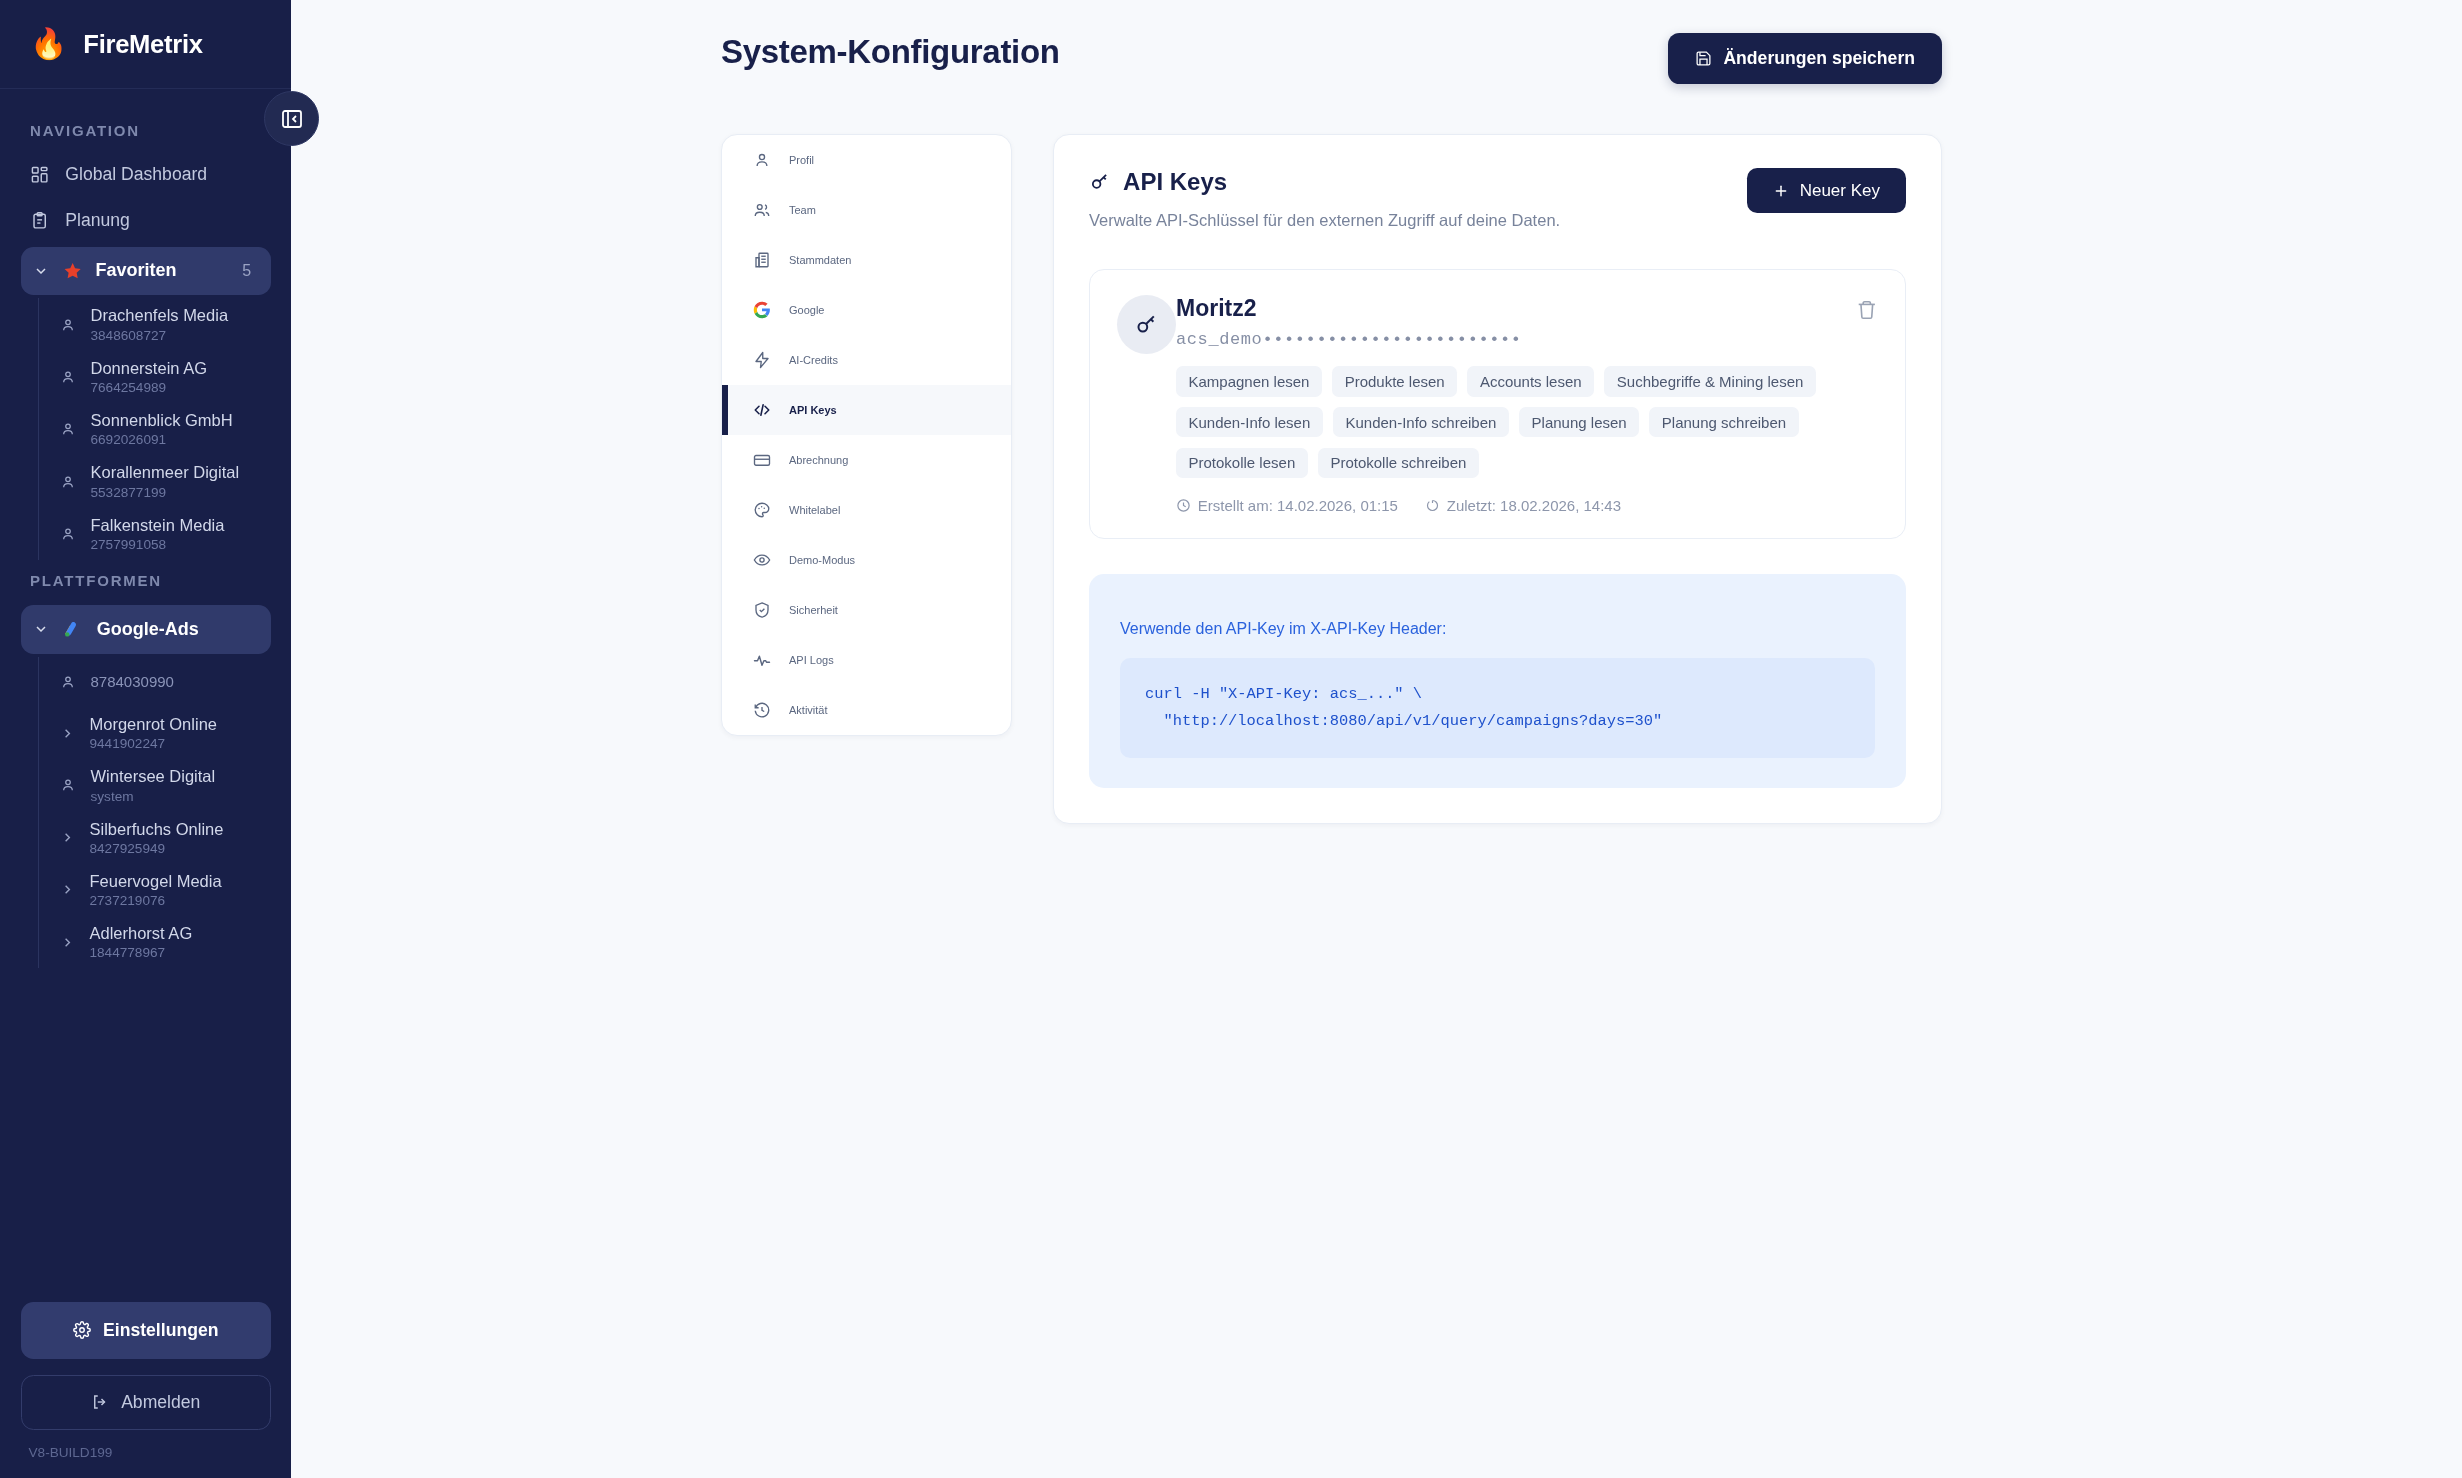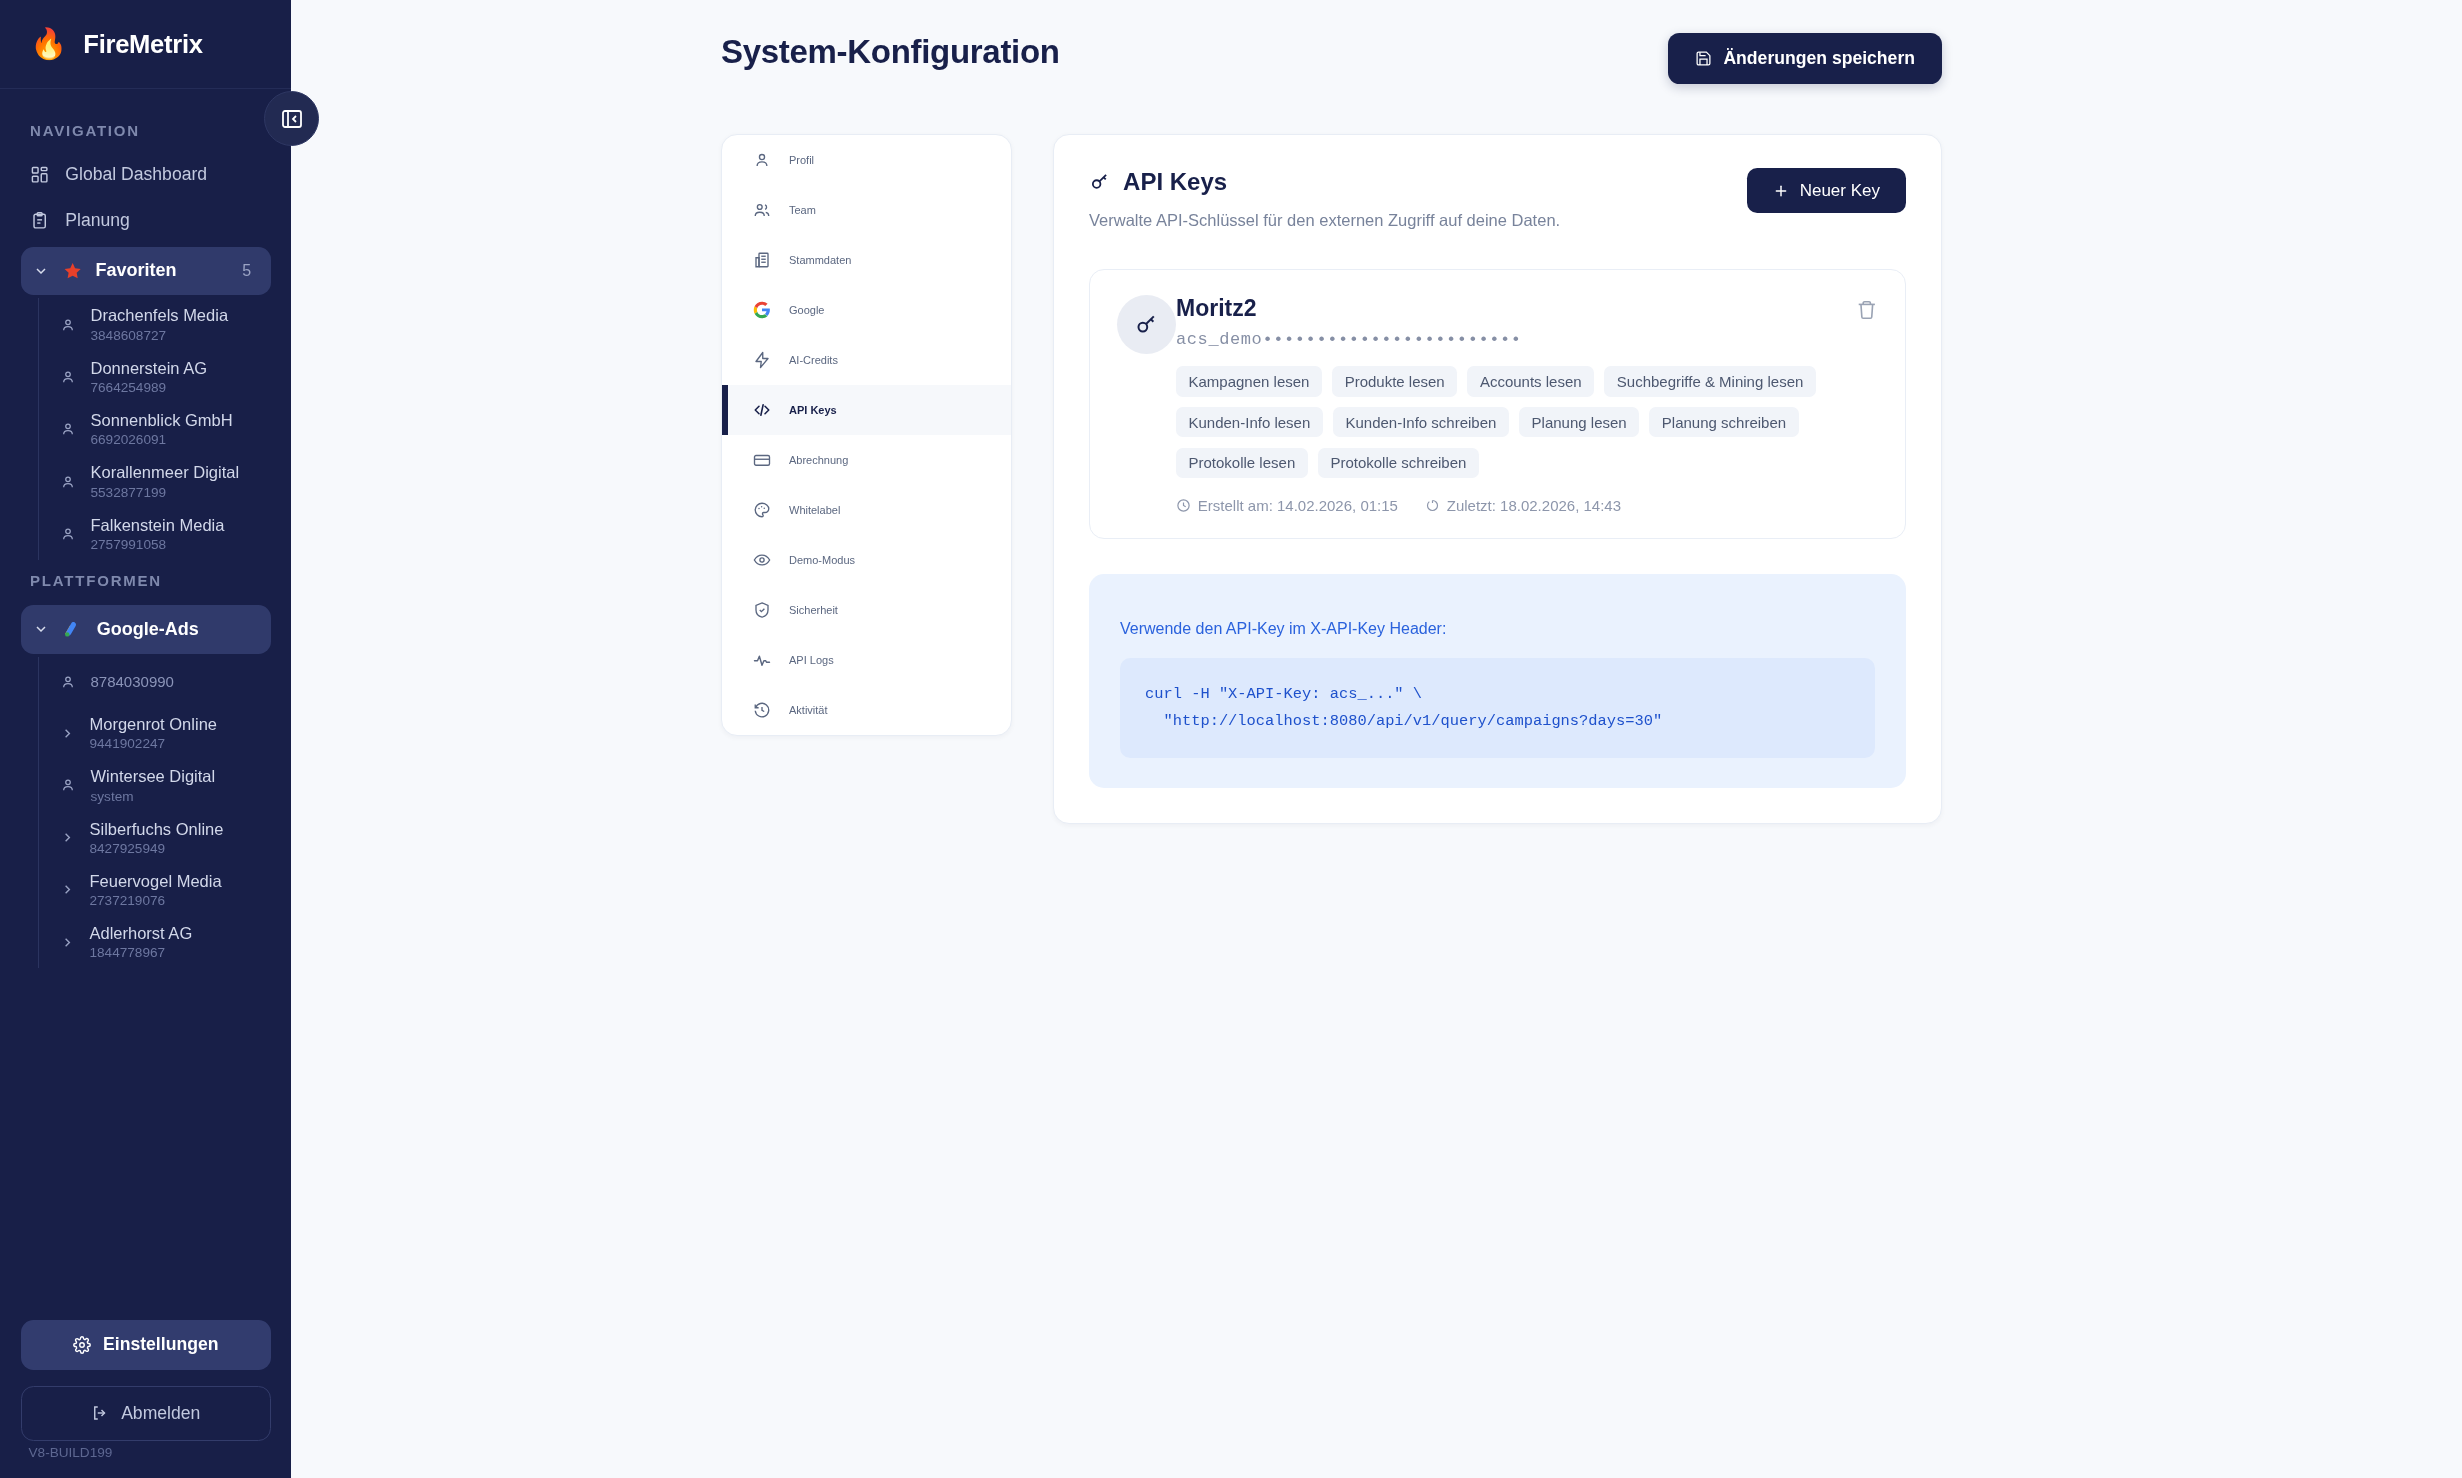--- a/index.html
+++ b/index.html
@@ -59,29 +59,29 @@
     display: flex; align-items: center; gap: 15px;
     padding: 8px 0 8px 20.5px; cursor: pointer; min-height: 50px;
   }
   .sub-text { display: flex; flex-direction: column; gap: 2.3px; }
   .sub-name { color: #d2d8ea; font-size: 16.5px; }
   .sub-id { color: #6d77a0; font-size: 13.6px; }
   .sub-id-only { color: #8b94b8; font-size: 15px; }
 
   .sidebar-foot { padding: 0 20.5px 19.3px 20.5px; }
   .btn-settings {
-    background: #323c6e; border-radius: 12.5px; height: 50px;
+    background: #323c6e; border-radius: 12.5px; height: 57px;
     display: flex; align-items: center; justify-content: center; gap: 12.5px;
     color: #fff; font-size: 17.6px; font-weight: bold; cursor: pointer;
     margin-bottom: 16px;
   }
   .btn-logout {
     background: transparent; border: 1.7px solid #333c6b; border-radius: 12.5px; height: 55px;
     display: flex; align-items: center; justify-content: center; gap: 12.5px;
-    color: #c2c9df; font-size: 17.6px; cursor: pointer; margin-bottom: 4px;
+    color: #c2c9df; font-size: 17.6px; cursor: pointer; margin-bottom: 15px;
   }
   .build-tag { color: #5d6791; font-size: 13.6px; padding-left: 8px; }
 
   
   #main { position: absolute; left: 291px; top: 0; width: 1731px; height: 1479px; }
 
   .page-head {
     display: flex; align-items: flex-start; justify-content: space-between;
     padding: 33px 80px 0 430px;
   }

